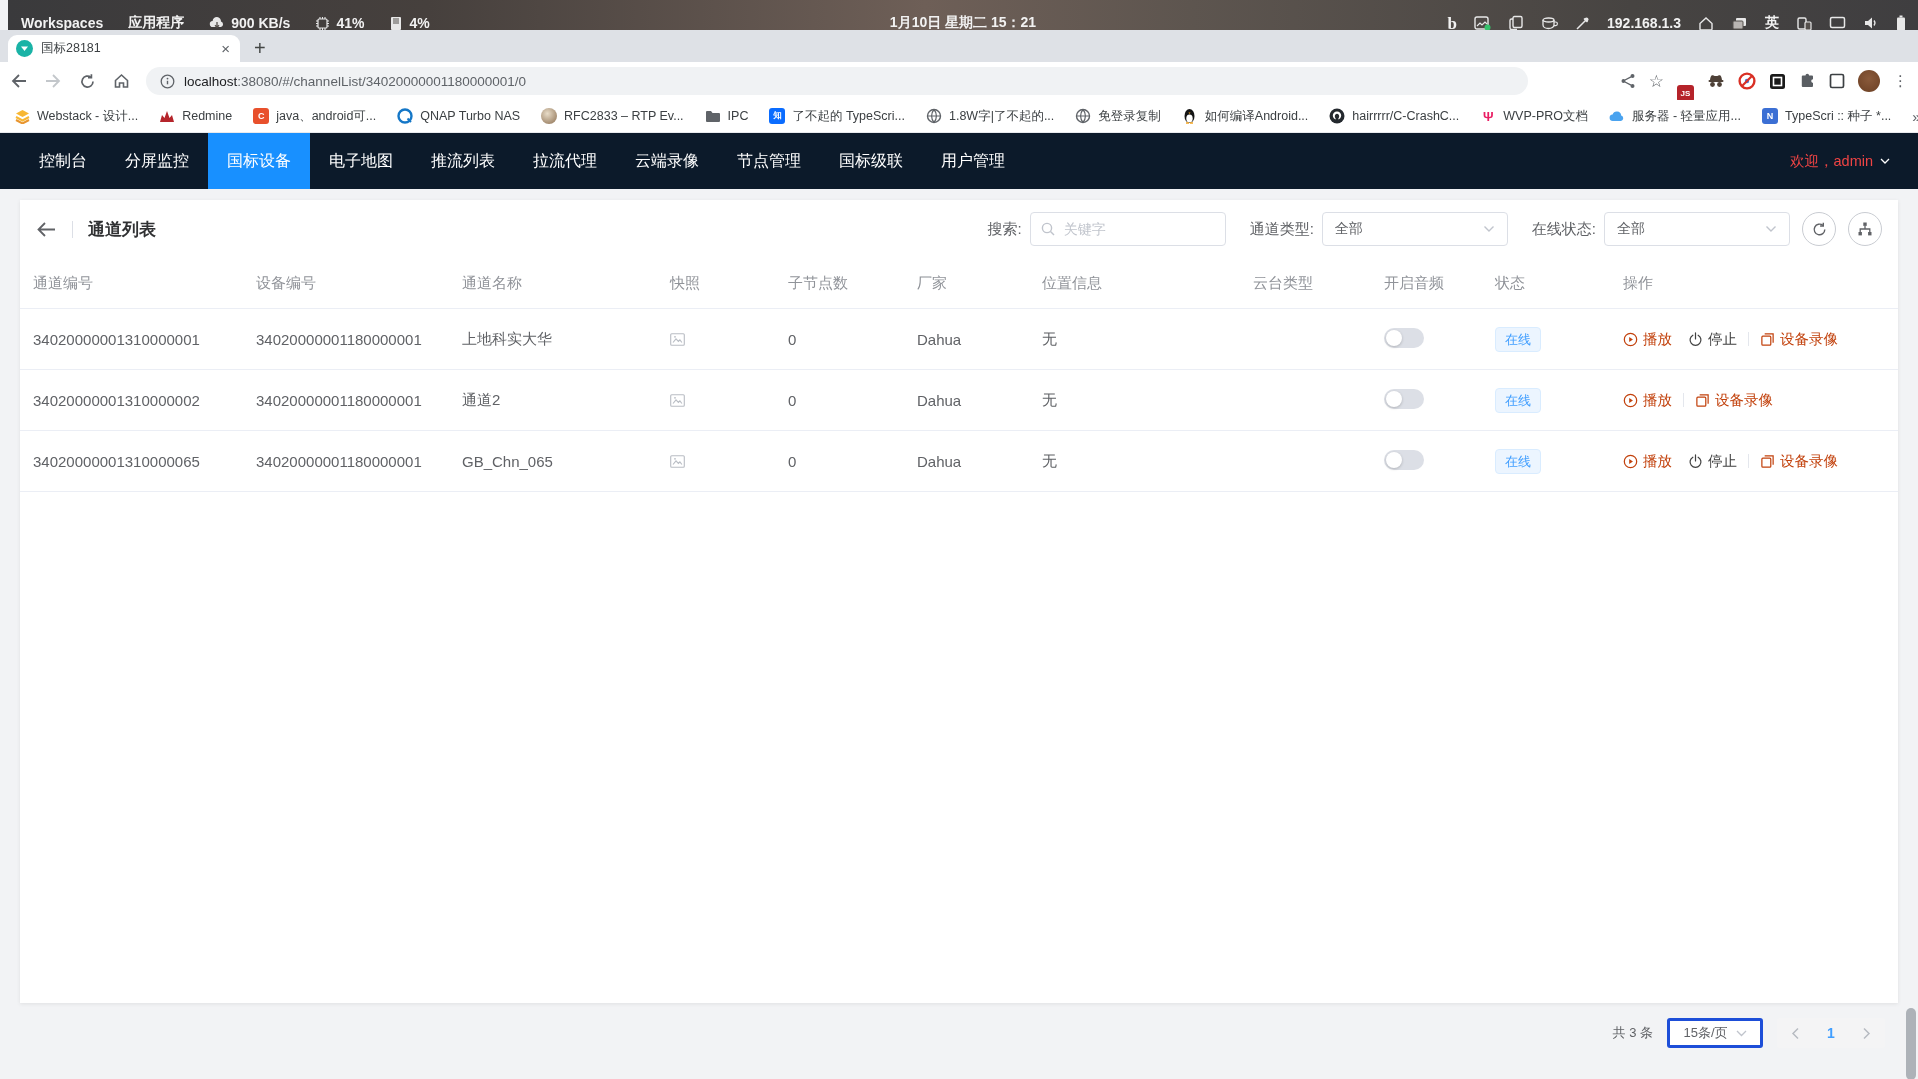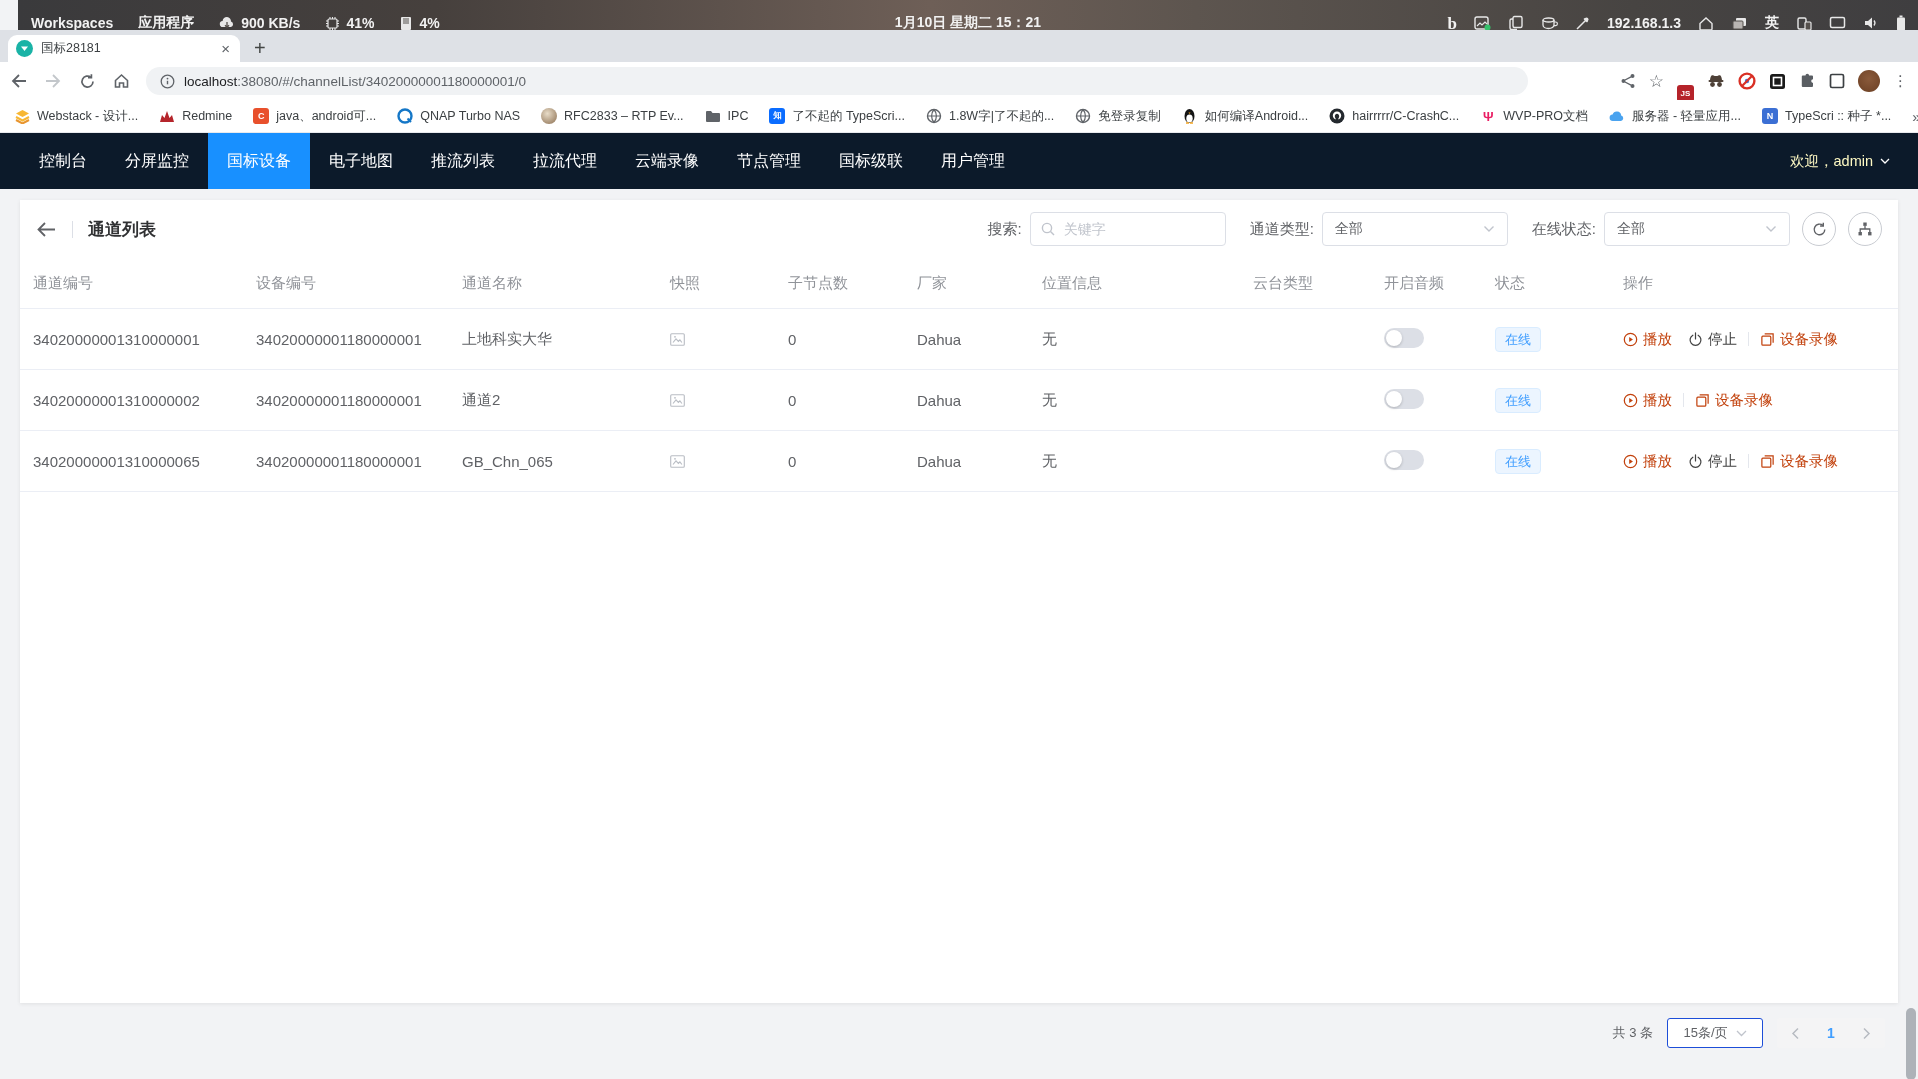--- a/index.html
+++ b/index.html
@@ -8,21 +8,21 @@
   body {
     width:1918px; height:1079px; position:relative; overflow:hidden;
     background:#f2f3f5;
     font-family:"Liberation Sans","DejaVu Sans",sans-serif;
     -webkit-font-smoothing:antialiased;
   }
   svg { display:block; }
 
   
   .sysbar {
-    position:absolute; top:0; left:18px; right:0; height:46px;
+    position:absolute; top:0; left:8px; right:0; height:46px;
     background:linear-gradient(90deg,#3a3a3c 0%,#46403d 22%,#6e5f57 48%,#5d554f 62%,#474442 85%,#3f3e40 100%);
     color:#f2f2f2; display:flex; align-items:center; font-size:14px; font-weight:700;
   }
   .sys-left { display:flex; align-items:center; gap:25px; padding-left:13px; }
   .sys-grp { display:flex; align-items:center; gap:6px; }
   .sys-center { position:absolute; left:50%; transform:translateX(-50%); white-space:nowrap; }
   .sys-right { margin-left:auto; display:flex; align-items:center; gap:17px; padding-right:12px; }
   .bing-b { font-weight:700; font-size:17px; line-height:1; font-family:"Liberation Serif",serif; }
 
   
@@ -56,21 +56,21 @@
   .bm { display:flex; align-items:center; gap:7px; font-size:12.5px; color:#3c4043; white-space:nowrap; }
   .fv { width:16px; height:16px; border-radius:3px; display:flex; align-items:center; justify-content:center;
         font-size:9px; font-weight:700; color:#fff; flex:none; }
   .bm-more { margin-left:auto; color:#5f6368; font-size:15px; }
 
   
   .appnav { position:absolute; top:133px; left:0; right:0; height:56px; background:#0c1a2a;
             display:flex; align-items:stretch; padding-left:20px; }
   .nav-item { display:flex; align-items:center; padding:0 19px; color:#fff; font-size:16px; white-space:nowrap; }
   .nav-item.active { background:#1890ff; }
-  .welcome { margin-left:auto; display:flex; align-items:center; gap:7px; color:#fef9c3; font-size:14.5px; padding-right:28px; }
+  .welcome { margin-left:auto; display:flex; align-items:center; gap:7px; color:#ef4444; font-size:14.5px; padding-right:28px; }
 
   
   .panel { position:absolute; left:20px; right:20px; top:200px; height:803px; background:#fff;
            box-shadow:0 1px 4px rgba(0,0,0,.08); }
   .toolbar { height:58px; display:flex; align-items:center; padding:0 16px; }
   .tdiv { width:1px; height:17px; background:#dcdfe6; margin:0 15px; }
   .ttitle { font-size:17px; font-weight:700; color:#303133; }
   .filters { margin-left:auto; display:flex; align-items:center; }
   .flabel { font-size:15px; color:#606266; margin-right:8px; white-space:nowrap; }
   .search-box { width:196px; height:34px; border:1px solid #dcdfe6; border-radius:4px;
@@ -98,21 +98,21 @@
                 background:#ecf5ff; border:1px solid #d9ecff; border-radius:4px; }
   .actions { display:flex; align-items:center; }
   .action { display:inline-flex; align-items:center; gap:5px; font-size:14.5px; }
   .action.blue { color:#c2410c; } .action.red { color:#404040; }
   .a-gap { width:16px; } 
   .act-divider { width:1px; height:14px; background:#e4e7ed; margin:0 11px; }
 
   
   .pagebar { position:absolute; right:33px; top:1018px; display:flex; align-items:center; gap:14px; }
   .ptotal { font-size:13px; color:#606266; }
-  .psize { width:96px; height:30px; border:1px solid #1d4ed8; border-radius:3px; background:#fff;
+  .psize { width:96px; height:30px; border:3px solid #1d4ed8; border-radius:3px; background:#fff;
            display:flex; align-items:center; justify-content:center; gap:8px; font-size:13px; color:#606266; }
   .pager { width:108px; height:30px; background:#f4f4f5; border-radius:3px;
            display:flex; align-items:center; justify-content:space-around; }
   .pnum { color:#409eff; font-size:14px; font-weight:700; }
 
   .scroll-thumb { position:absolute; right:2px; top:1008px; width:10px; height:72px; background:#adb2b8; border-radius:5px; }
 </style>
 </head>
 <body>
 

